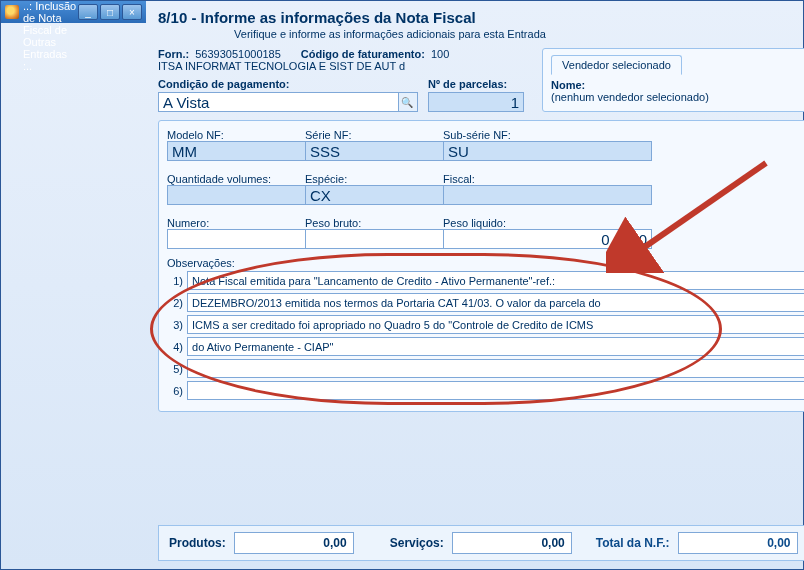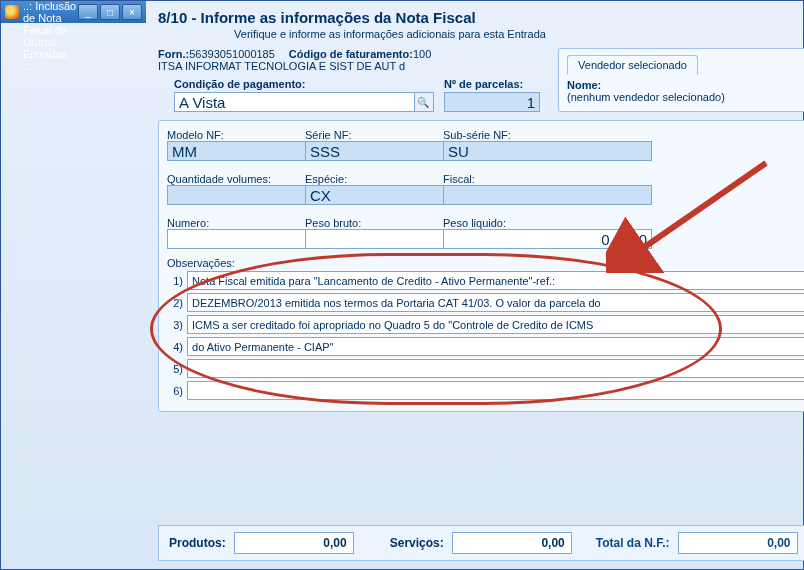--- a/index.html
+++ b/index.html
@@ -12,30 +12,30 @@
 .win-btn { width: 20px; height: 16px; background: linear-gradient(#9cc3ed, #5a9bd5); border: 1px solid #2b5797; border-radius: 2px; color: #fff; font-size: 10px; display: flex; align-items: center; justify-content: center; cursor: pointer; }
 .content { flex: 1; padding: 8px 12px; display: flex; flex-direction: column; gap: 4px; position: relative; }
 .header-row { display: flex; align-items: flex-start; gap: 12px; }
 .header-left { flex: 1; }
 .page-title { font-size: 15px; font-weight: bold; color: #003366; margin-bottom: 2px; }
 .page-sub { font-size: 11px; color: #003366; margin-left: 76px; }
 .btn { background: linear-gradient(#f6fbff, #d6e8f8); border: 1px solid #7fa8d8; border-radius: 3px; padding: 4px 12px; font-size: 11px; color: #0b4a8a; cursor: pointer; }
 .btn:disabled, .btn.disabled { color: #9bb3cc; cursor: default; }
 .info-block { display: flex; gap: 18px; margin-top: 4px; }
 .info-left { flex: 1; }
-.info-line { display: flex; align-items: baseline; font-size: 11px; color: #003366; }
+.info-line { display: flex; gap: 6px; align-items: baseline; font-size: 11px; color: #003366; }
 .info-line .lbl { font-weight: bold; }
 .info-line .val { color: #003366; }
 .vendor-box { border: 1px solid #9cc3ed; background: #f4f9ff; padding: 6px 8px; width: 424px; border-radius: 3px; }
 .vendor-tabs { display: flex; gap: 2px; margin-bottom: 4px; }
 .vendor-tab { border: 1px solid #9cc3ed; background: #e5f0fc; padding: 3px 10px; font-size: 11px; color: #0b4a8a; border-radius: 3px 3px 0 0; cursor: pointer; }
 .vendor-tab.active { background: #f4f9ff; border-bottom-color: #f4f9ff; font-weight: normal; color: #003366; }
 .vendor-body .lbl { font-weight: bold; color: #003366; }
 .vendor-body .val { color: #003366; }
-.cond-row { display: flex; align-items: flex-end; gap: 10px; margin-top: 6px; margin-left: 16px; }
+.cond-row { display: flex; align-items: flex-end; gap: 10px; margin-top: 6px; }
 .cond-row .field { display: flex; flex-direction: column; }
 .field label { font-size: 11px; color: #003366; font-weight: bold; margin-bottom: 2px; }
 .txt { border: 1px solid #7fa8d8; background: #fff; height: 20px; padding: 0 4px; font-size: 15px; color: #003366; }
 .txt-ro { background: #cae0f7; }
 .txt-right { text-align: right; }
 .grid-box { border: 1px solid #9cc3ed; background: #f4f9ff; padding: 8px; border-radius: 3px; margin-top: 4px; }
 .grid-fields { display: flex; flex-wrap: wrap; gap: 6px 18px; }
 .grid-fields .field label { font-weight: normal; }
 .obs-section { margin-top: 8px; position: relative; }
 .obs-label { font-size: 11px; color: #003366; margin-bottom: 2px; }

